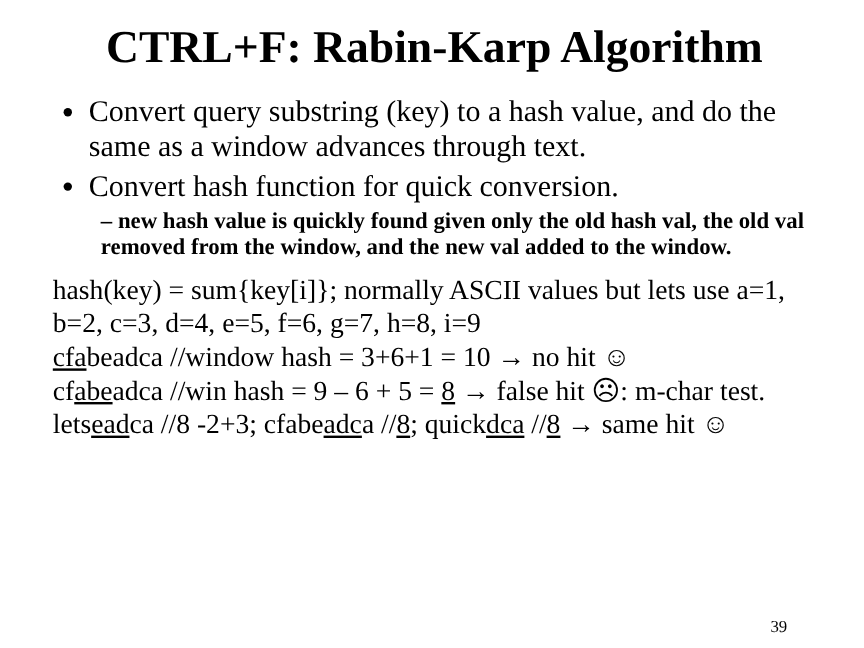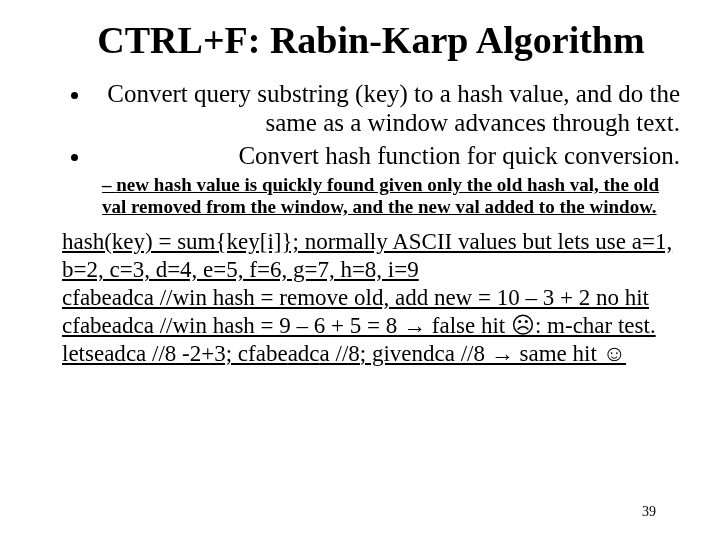--- a/index.html
+++ b/index.html
@@ -8,60 +8,58 @@
     width: 720px;
     height: 540px;
     background: #fff;
     font-family: "Times New Roman", Times, serif;
     color: #000;
   }
   .slide {
     box-sizing: border-box;
     width: 720px;
     height: 540px;
-    padding: 18px 40px 10px 62px;
+    padding: 18px 40px 10px 44px;
     position: relative;
   }
   h1.title {
     font-size: 38px;
     font-weight: bold;
     margin: 0 0 18px 0;
     text-align: center;
   }
   ul.top {
     margin: 0 0 4px 0;
     padding-left: 30px;
     font-size: 25px;
     line-height: 1.15;
-    text-align: right;
   }
   ul.top > li { margin-bottom: 4px; }
   ul.sub {
     list-style: none;
     margin: 4px 0 10px 0;
     padding-left: 40px;
     font-size: 19px;
     font-weight: bold;
     line-height: 1.15;
-    text-decoration: underline;
   }
   ul.sub > li::before {
     content: "– ";
   }
   .body {
     font-size: 23px;
     line-height: 1.22;
   }
-  .body p { margin: 0; text-decoration: underline; }
+  .body p { margin: 0; }
   .red { color: #c00000; }
   .u { text-decoration: underline; }
   .pagenum {
     position: absolute;
     right: 64px;
-    bottom: 20px;
+    bottom: 8px;
     font-size: 14px;
     text-align: right;
   }
 </style>
 </head>
 <body>
 
 <div class="slide">
 
   <h1 class="title">CTRL+F: Rabin-Karp Algorithm</h1>
@@ -71,29 +69,29 @@
     <li>Convert hash function for quick conversion.</li>
   </ul>
   <ul class="sub">
     <li>new hash value is quickly found given only the old hash val, the old val removed from the window, and the new val added to the window.</li>
   </ul>
 
   <div class="body">
     <p>hash(key) = sum{key[i]}; normally ASCII values but lets use a=1, b=2, c=3, d=4, e=5, f=6, g=7, h=8, i=9</p>
 
 
+    <p>
+      <span class="u">cfa</span><span>beadca //window hash = 3+6+1 = 10 → no hit ☺</span>
+    </p>
 
-    <p>
-      <span>c</span><span class="u">fab</span><span>eadca //win hash = remove old, add new = 10 – 3 + 2 no hit</span>
-    </p>
 
     <p>
       <span>cf</span><span class="u">abe</span><span>adca //win hash = 9 – 6 + 5 = </span><span class="u">8</span><span> → false hit ☹: m-char test.</span>
     </p>
 
 
     <p>
-      <span>lets</span><span class="u">ead</span><span>ca //8 -2+3; cfabe</span><span class="u">adc</span><span>a //</span><span class="u">8</span><span>; given</span><span class="u">dca</span><span> //</span><span class="u">8</span><span> → same hit ☺</span>
+      <span>lets</span><span class="u">ead</span><span>ca //8 -2+3; cfabe</span><span class="u">adc</span><span>a //</span><span class="u">8</span><span>; quick</span><span class="u">dca</span><span> //</span><span class="u">8</span><span> → same hit ☺</span>
     </p>
   </div>
 
   <div class="pagenum">39</div>
 </div>
 
 </body></html>

